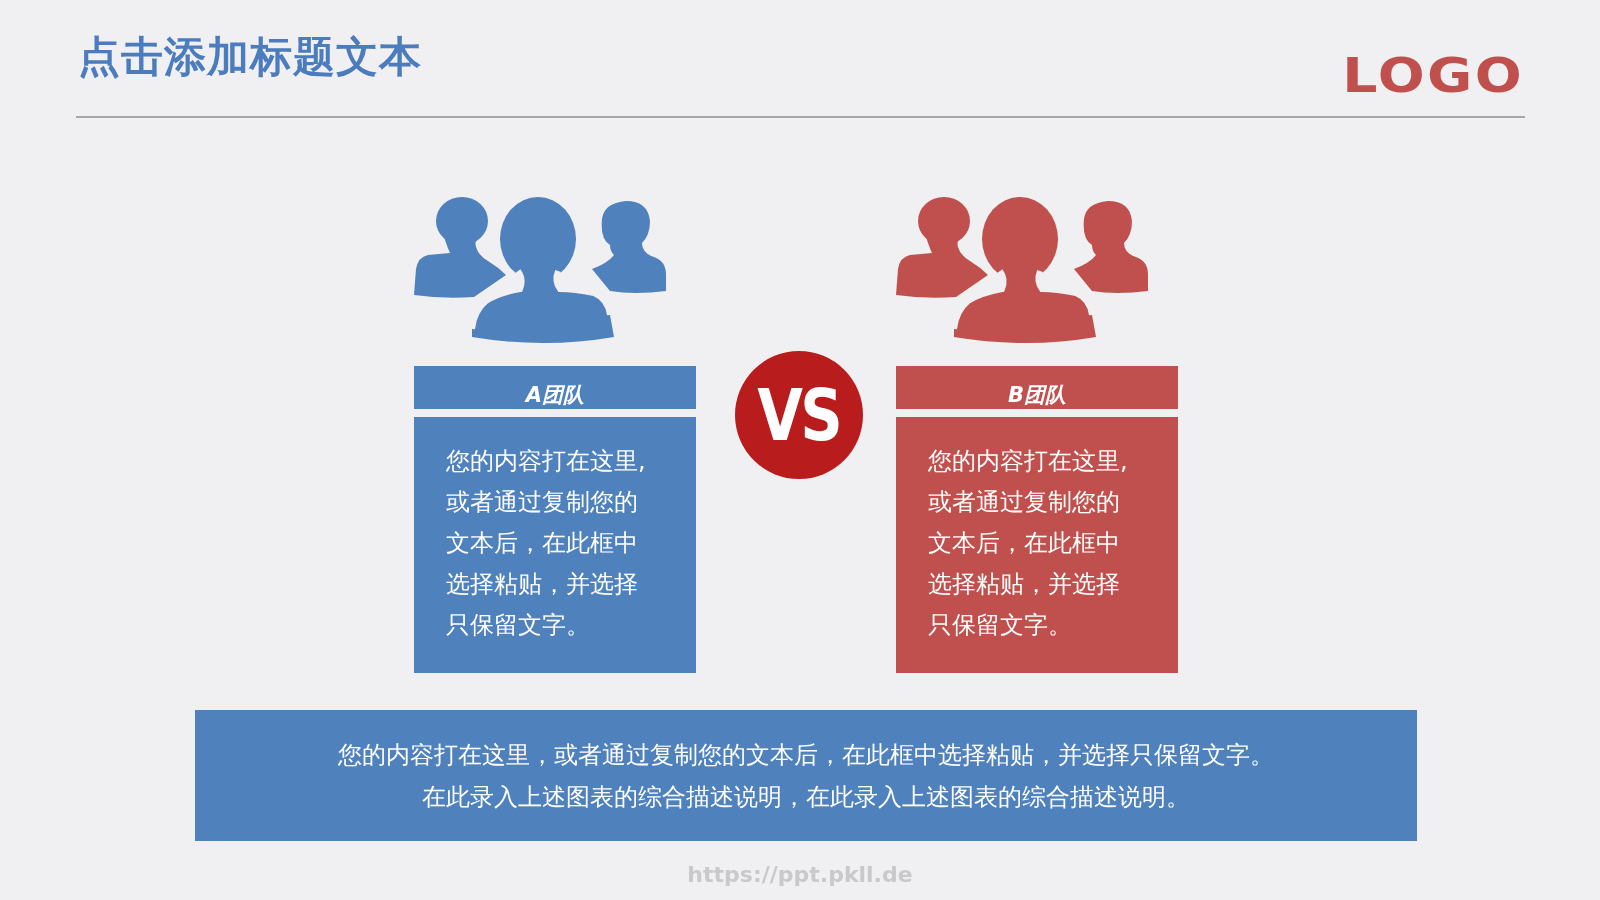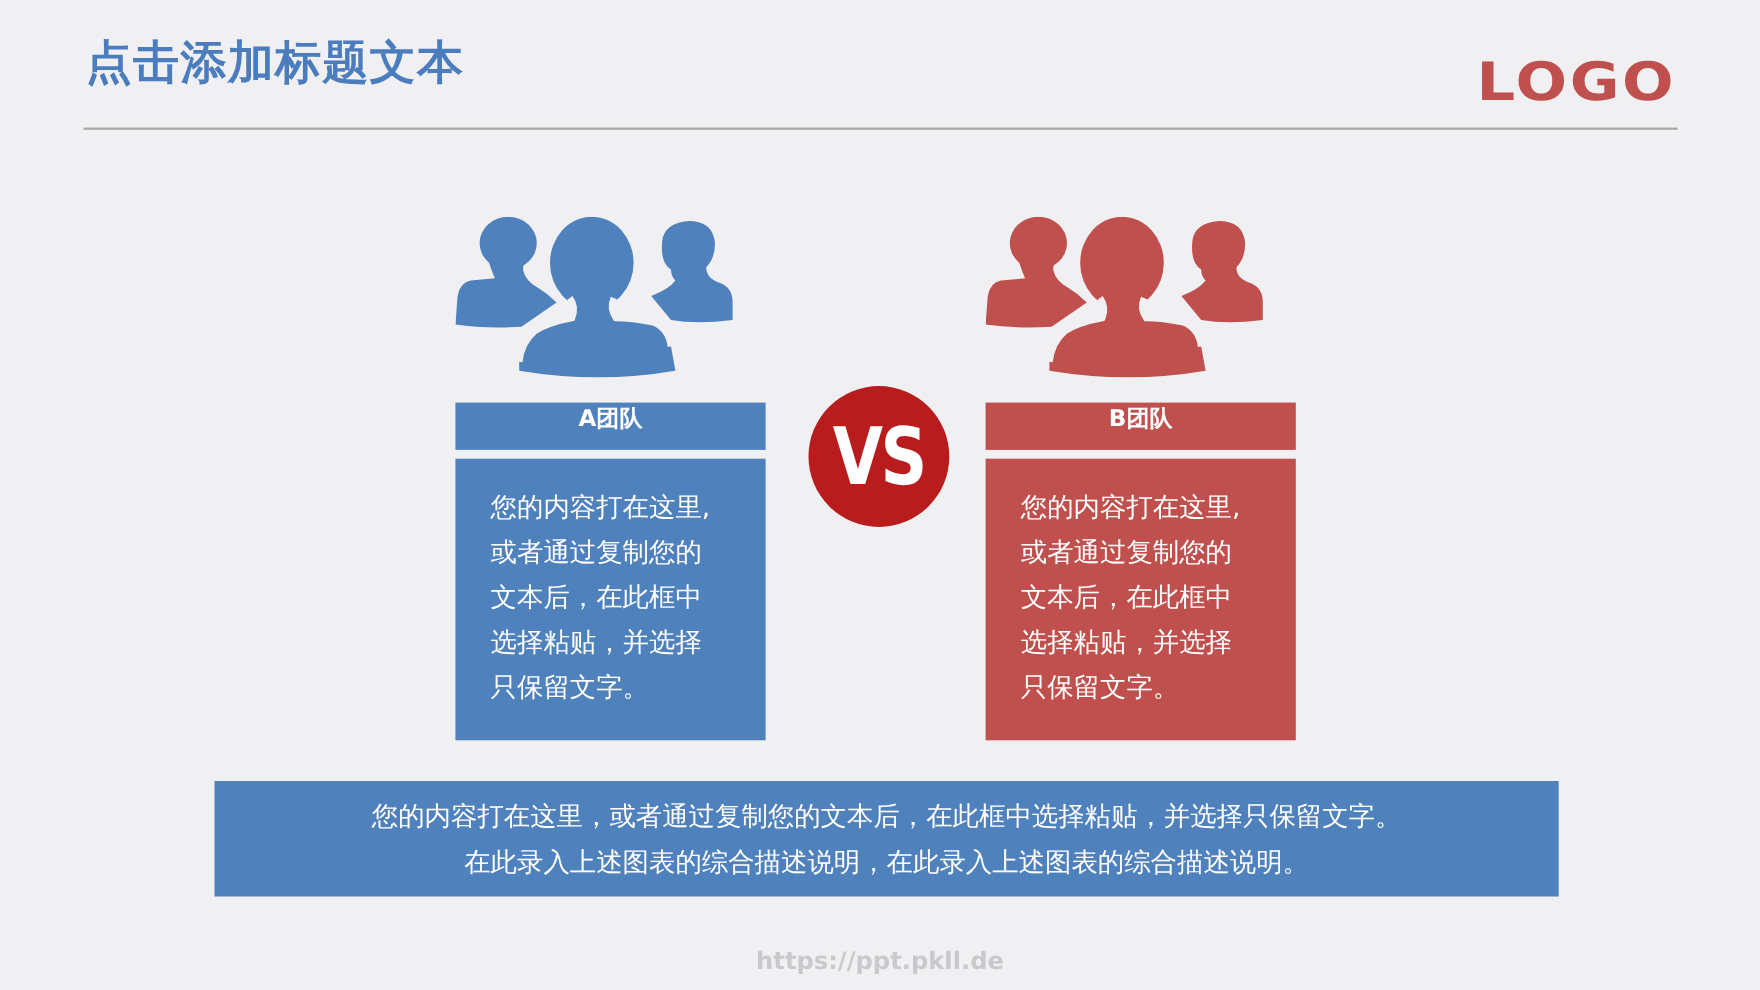--- a/index.html
+++ b/index.html
@@ -24,39 +24,39 @@
   .rule {
     position: absolute; left: 76px; top: 116px; width: 1449px; height: 2px;
     background: #a6a6a6;
   }
   .group-icon { position: absolute; top: 197px; width: 256px; height: 148px; }
   .group-icon.a { left: 414px; }
   .group-icon.b { left: 896px; }
   .team-head {
     position: absolute; top: 366px; width: 282px; height: 43px;
     color: #ffffff; font-weight: bold; font-size: 21px;
-    display: flex; align-items: flex-start; justify-content: center;
+    display: flex; align-items: flex-end; justify-content: center; font-style: italic;
   }
   .team-body {
     position: absolute; top: 417px; width: 282px; height: 256px;
     color: #ffffff; font-size: 24px; line-height: 41px;
     box-sizing: border-box; padding: 24px 16px 0 32px;
   }
   .a-col { left: 414px; background: #4f81bd; }
   .b-col { left: 896px; background: #c0504d; }
   .vs {
     position: absolute; left: 735px; top: 351px; width: 128px; height: 128px;
     border-radius: 50%; background: #b91c1c;
     display: flex; align-items: center; justify-content: center;
     color: #ffffff; font-weight: bold; font-size: 72px; letter-spacing: -3px;
     font-family: "DejaVu Sans", sans-serif;
   }
   .vs span { transform: scaleX(0.82); display: inline-block; }
   .banner {
-    position: absolute; left: 195px; top: 710px; width: 1222px; height: 105px;
+    position: absolute; left: 195px; top: 710px; width: 1222px; height: 131px;
     background: #4f81bd; color: #ffffff;
     display: flex; flex-direction: column; align-items: center; justify-content: center;
     font-size: 24px; line-height: 42px;
   }
   .footer-url {
     position: absolute; left: 0; width: 1600px; top: 862px; text-align: center;
     color: #c9c8cb; font-size: 22px; font-weight: bold;
     font-family: "DejaVu Sans", sans-serif;
   }
 </style>

